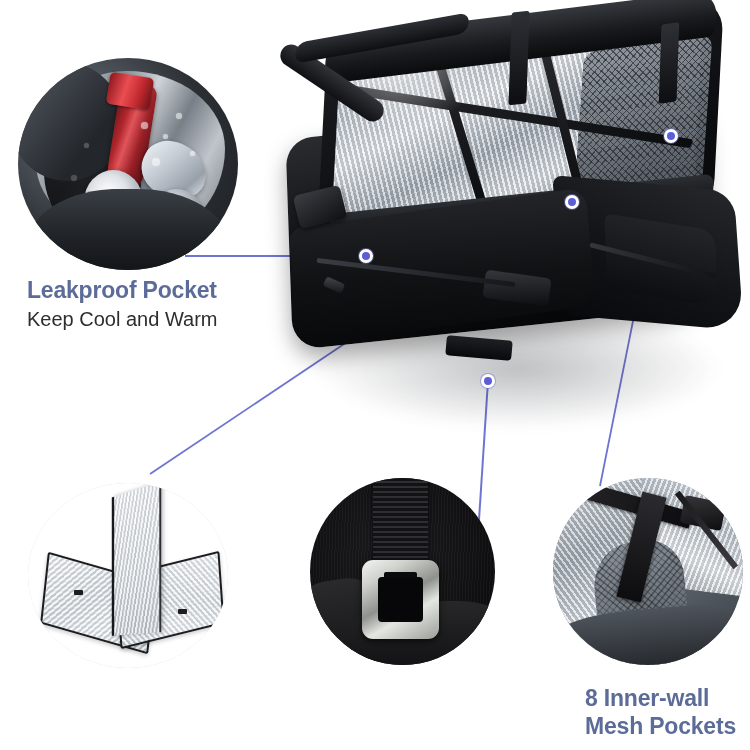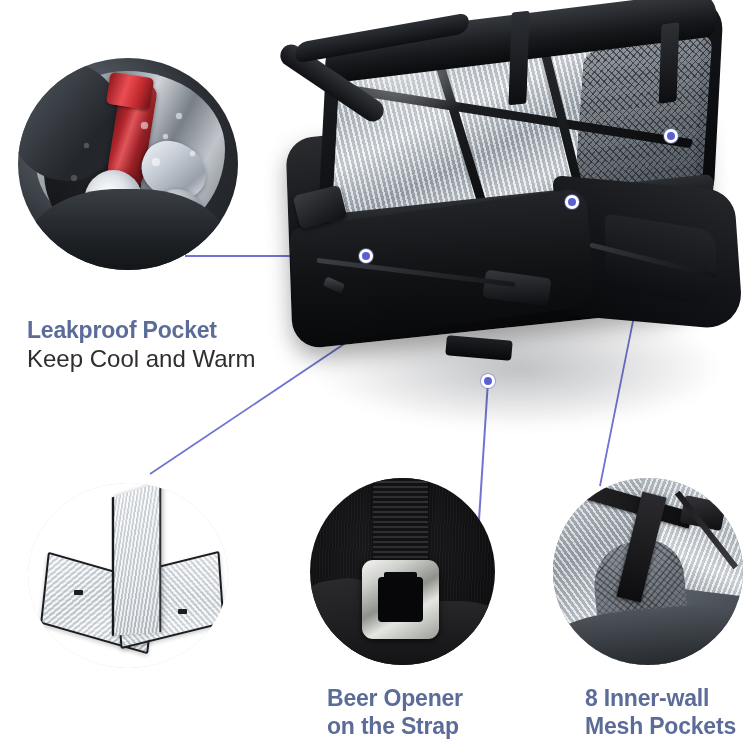--- a/index.html
+++ b/index.html
@@ -19,26 +19,26 @@
   .label .title{
     color:#5c6c99;
     font-weight:bold;
     font-size:23px;
     line-height:28px;
     letter-spacing:-0.2px;
     white-space:pre-line;
   }
   .label .sub{
     color:#2e2e2e;
-    font-size:24px;
+    font-size:20px;
     line-height:26px;
     margin-top:2px;
     white-space:pre-line;
   }
-  #label-leakproof{left:27px;top:276px;margin-top:40px;}
+  #label-leakproof{left:27px;top:276px;}
   #label-plate{left:25px;top:684px;}
   #label-opener{left:327px;top:684px;}
   #label-mesh{left:585px;top:684px;}
 
   
   .circle{
     position:absolute;border-radius:50%;overflow:hidden;
     background:#fff;
   }
   .circle .inner{position:absolute;left:0;top:0;width:100%;height:100%;}
@@ -532,23 +532,19 @@
   <div class="dot" style="left:565px;top:195px;"></div>
   <div class="dot" style="left:481px;top:374px;"></div>
   <div class="dot" style="left:664px;top:129px;"></div>
 
   <div class="label" id="label-leakproof">
     <div class="title">Leakproof Pocket</div>
     <div class="sub">Keep Cool and Warm</div>
   </div>
 
 
-  <div class="label" id="label-opener">
-    <div class="title">Beer Opener
-on the Strap</div>
-  </div>
 
   <div class="label" id="label-mesh">
     <div class="title">8 Inner-wall
 Mesh Pockets</div>
   </div>
 
 </div>
 
 </body></html>

